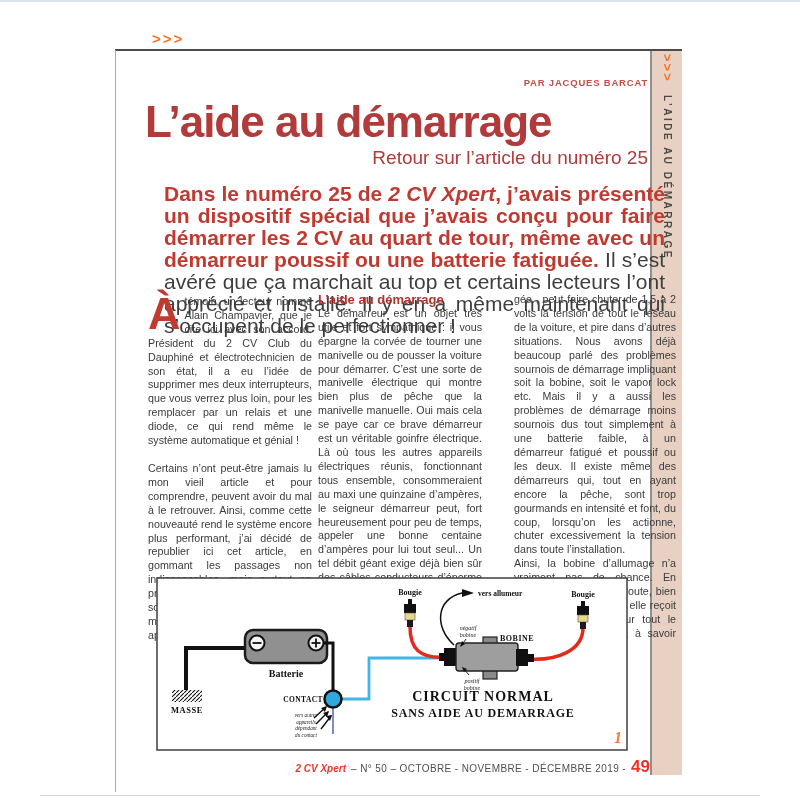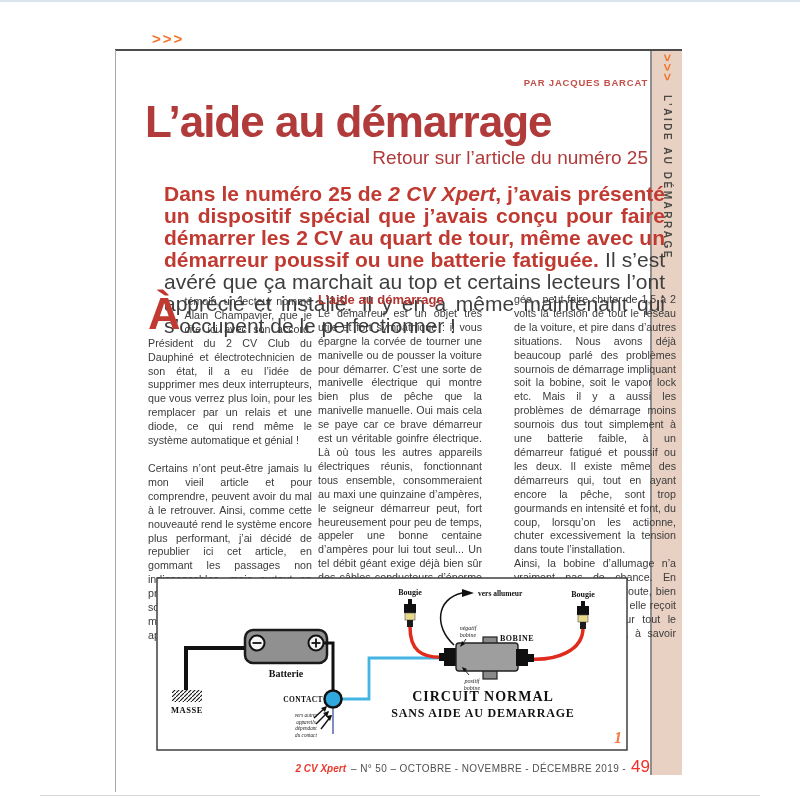--- a/index.html
+++ b/index.html
@@ -35,21 +35,21 @@
   .col1{left:148px;top:295px;}
   .col2{left:318px;}
   .col3{left:487px;width:162px;margin-left:27px;}
   .col2-heading{color:#b2342e;font-weight:bold;font-size:13px;margin:0 0 3px 0;text-align:left;}
   .dropcap{float:left;color:#c03a31;font-weight:bold;font-size:45px;line-height:36px;margin:1px 4px 0 0;}
   .para-gap{margin-top:14px !important;}
 
   .footer{top:757px;right:150px;display:flex;align-items:baseline;gap:5px;white-space:nowrap;}
   .footer-brand{color:#e93a2e;font-weight:bold;font-style:italic;font-size:10px;}
   .footer-text{color:#4f4f4f;font-size:10px;letter-spacing:0.4px;}
-  .footer-page{color:#ee3124;font-weight:normal;font-size:17px;}
+  .footer-page{color:#ee3124;font-weight:bold;font-size:17px;}
 
   svg text{font-family:"Liberation Serif", serif;}
   .lbl-bold{font-weight:bold;fill:#111;}
   .lbl-script{font-style:italic;fill:#222;}
 </style>
 </head>
 <body>
 
 <div class="abs top-edge"></div>
 <div class="abs kicker">&gt;&gt;&gt;</div>

